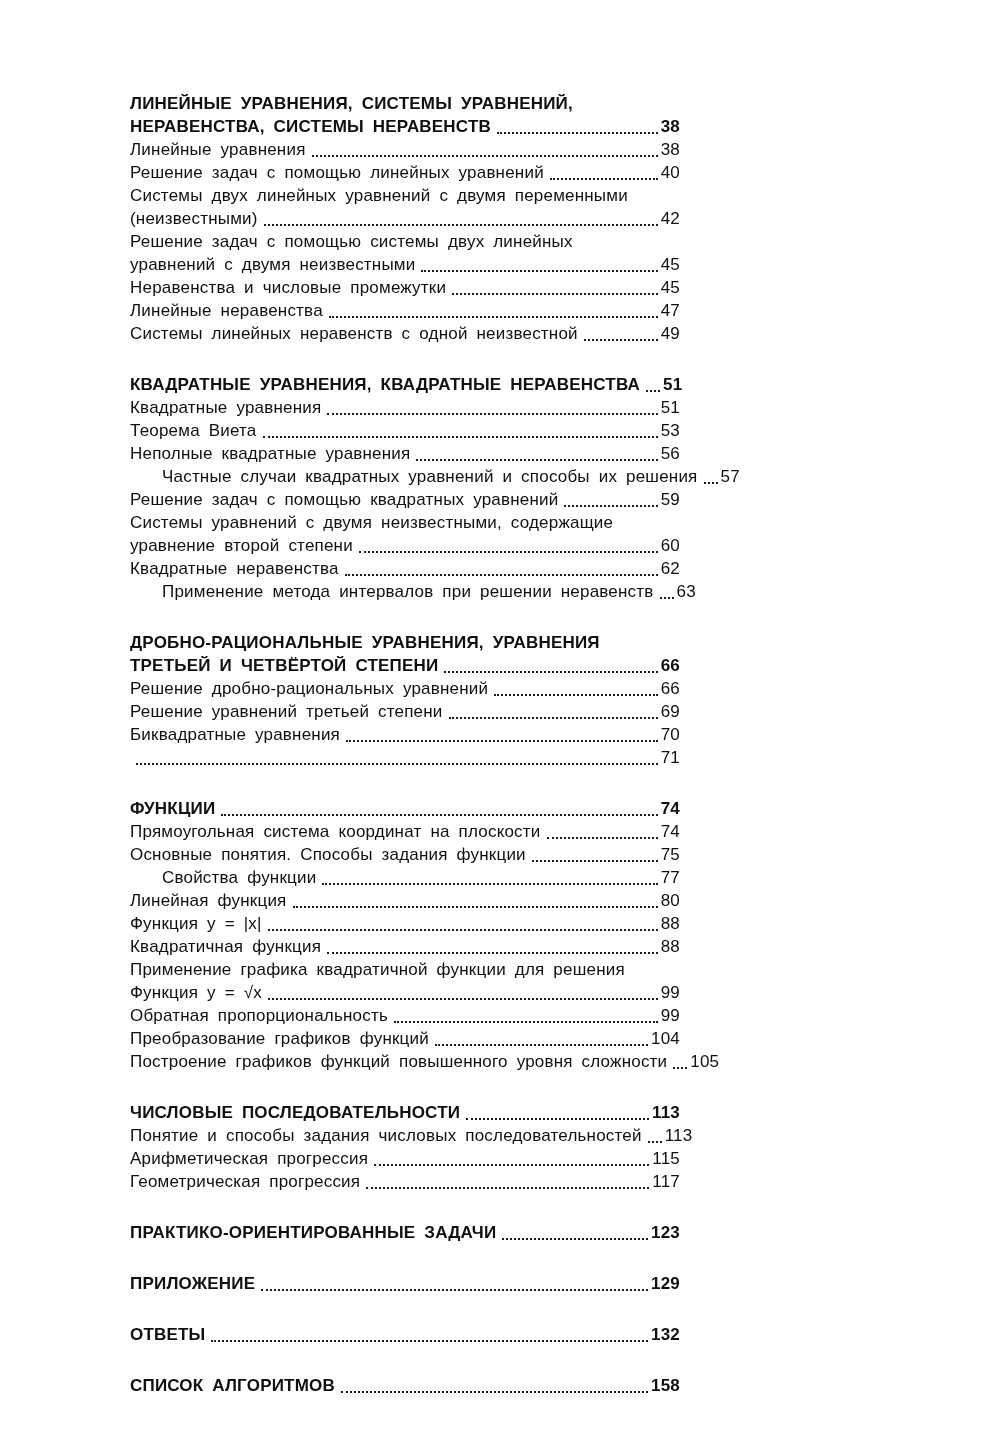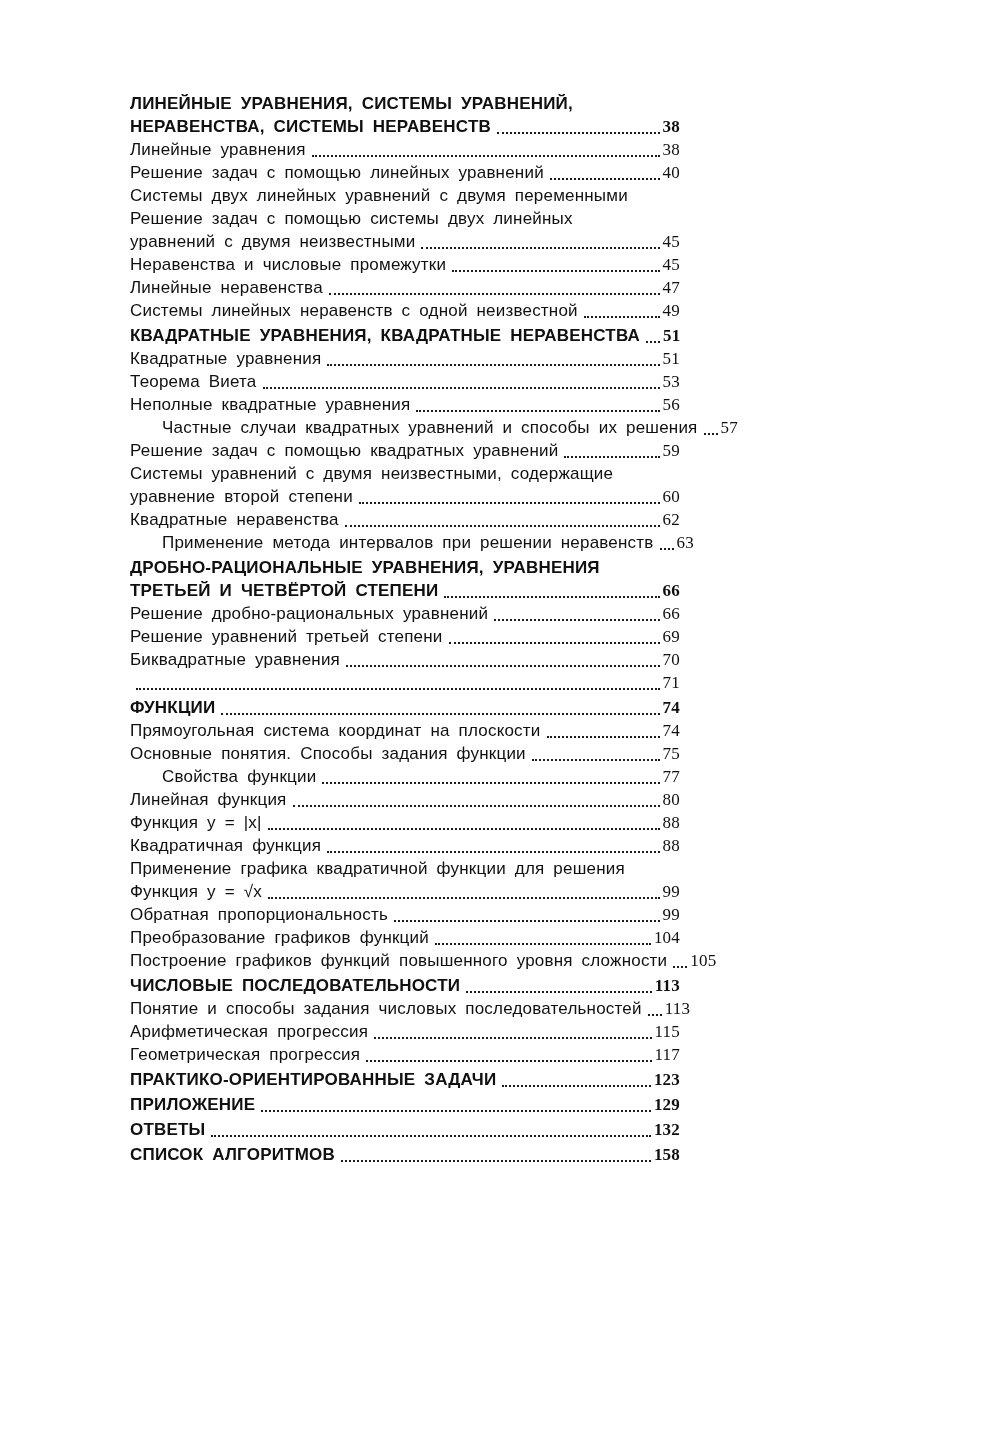--- a/index.html
+++ b/index.html
@@ -14,21 +14,21 @@
     font-family: "Liberation Sans", "DejaVu Sans", sans-serif;
     overflow: hidden;
   }
   .page {
     box-sizing: border-box;
     width: 784px;
     height: 1447px;
     padding: 92px 104px 40px 130px;
   }
   .toc-section + .toc-section {
-    margin-top: 2px;
+    margin-top: 28px;
   }
   .entry {
     font-size: 17px;
     line-height: 23px;
     word-spacing: 4px;
     letter-spacing: 0.2px;
   }
   .entry.heading {
     font-weight: 700;
   }
@@ -44,21 +44,20 @@
   .leader {
     flex: 1 1 20px;
     min-width: 14px;
     height: 0;
     align-self: flex-end;
     border-bottom: 2.2px dotted #1c1c1c;
     margin: 0 3px 4px 6px;
   }
   .pg {
     white-space: nowrap;
-    font-family: Liberation Serif, serif;
   }
 </style>
 </head>
 <body>
 
 <div class="page">
   <div class="toc" id="toc">
       <section class="toc-section">
         <div class="entry heading">
           <div class="line">
@@ -81,20 +80,25 @@
           <div class="line">
             <span class="txt">Решение  задач  с  помощью  линейных  уравнений</span>
             <span class="leader"></span>
             <span class="pg">40</span>
           </div>
         </div>
         <div class="entry item">
           <div class="line">
             <span class="txt">Системы  двух  линейных  уравнений  с  двумя  переменными</span>
           </div>
+          <div class="line">
+            <span class="txt">(неизвестными)</span>
+            <span class="leader"></span>
+            <span class="pg">42</span>
+          </div>
         </div>
         <div class="entry item">
           <div class="line">
             <span class="txt">Решение  задач  с  помощью  системы  двух  линейных</span>
           </div>
           <div class="line">
             <span class="txt">уравнений  с  двумя  неизвестными</span>
             <span class="leader"></span>
             <span class="pg">45</span>
           </div>

